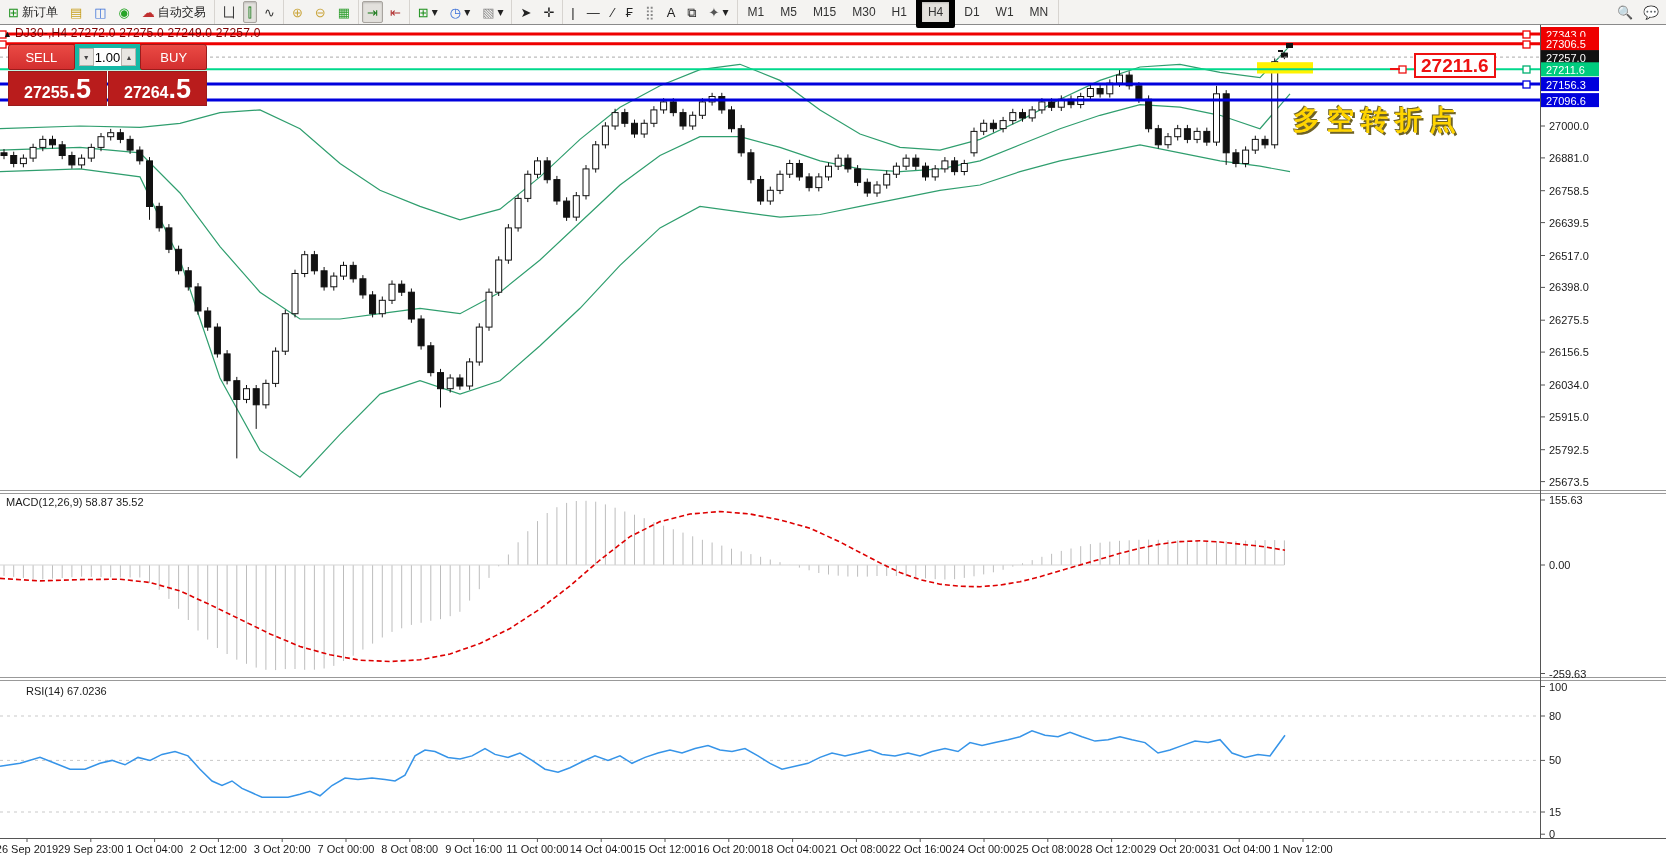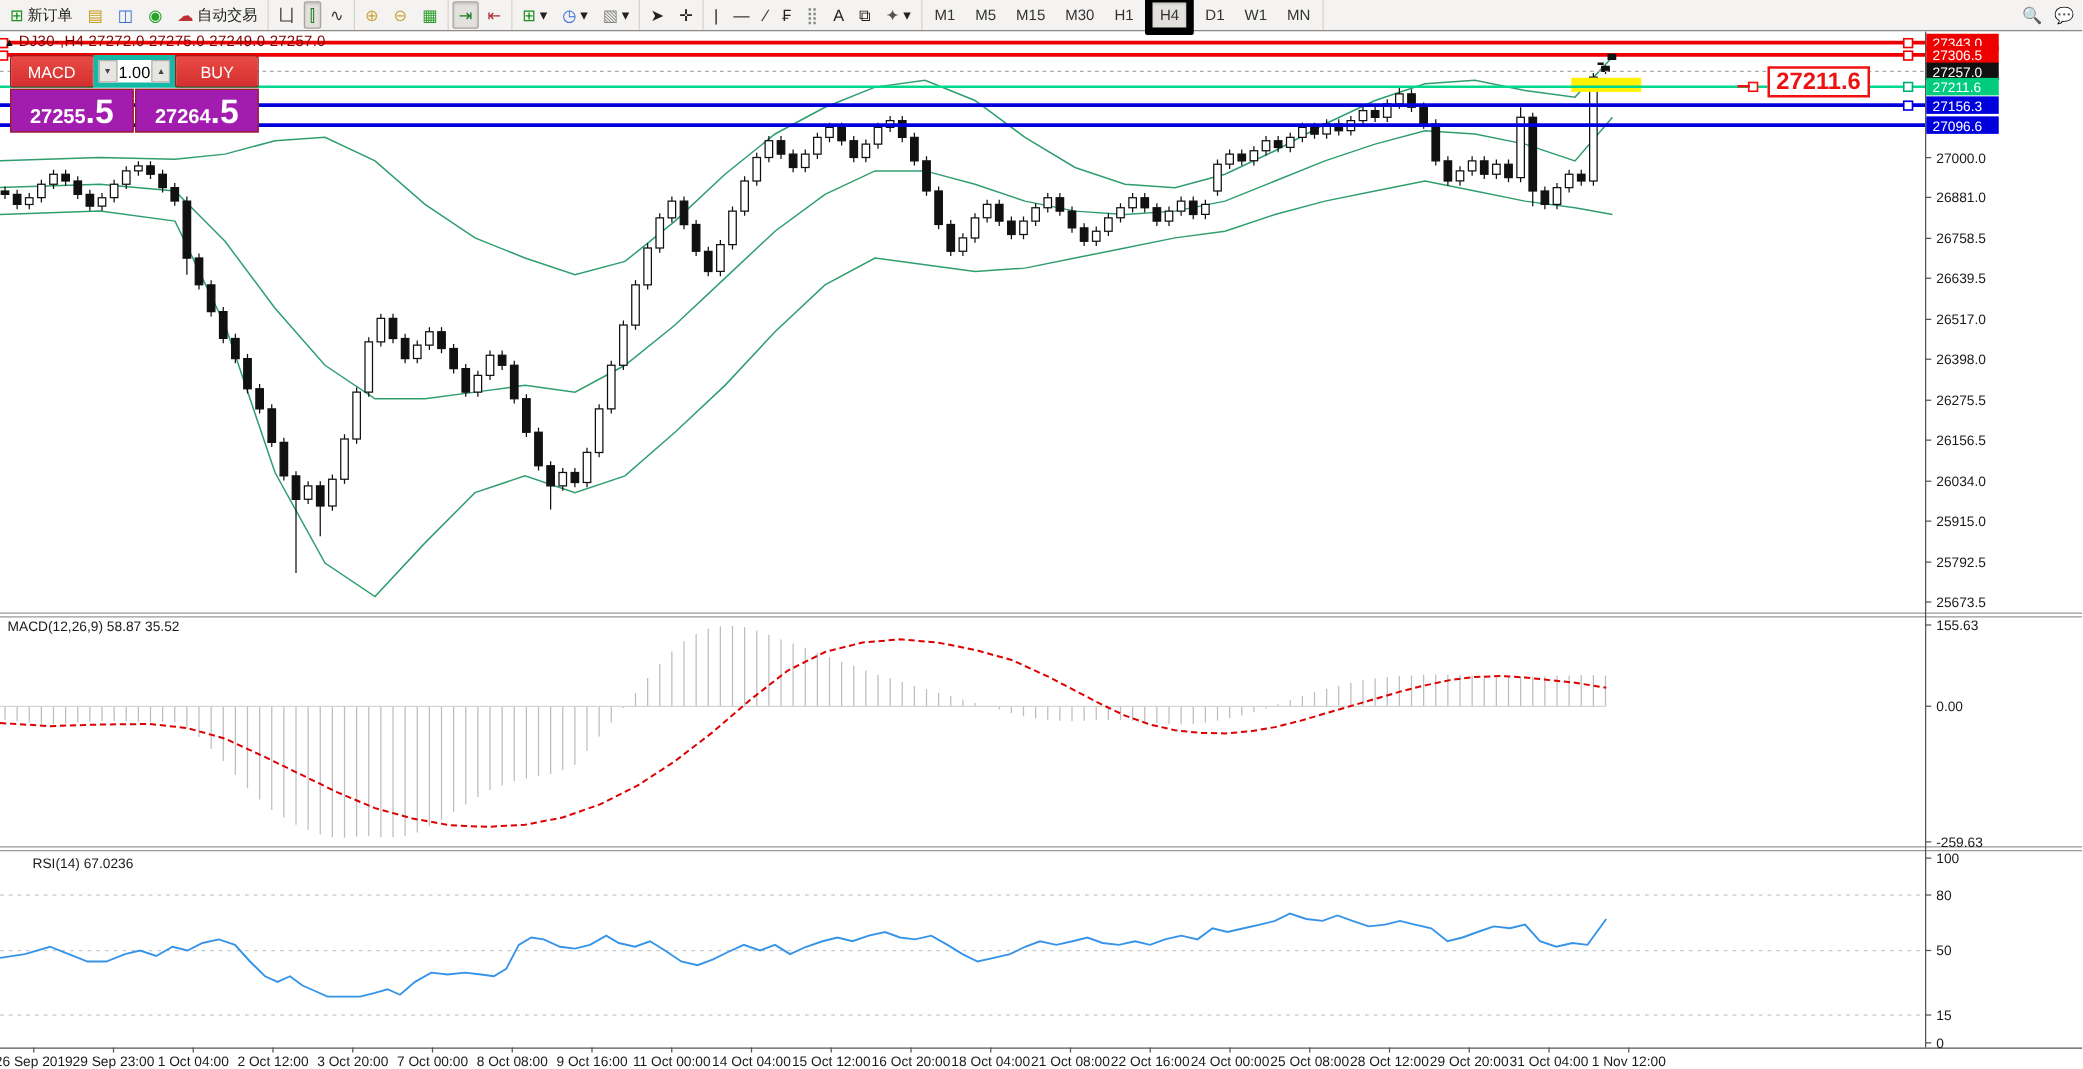--- a/index.html
+++ b/index.html
@@ -26,21 +26,21 @@
   #ocp{position:absolute;left:8px;top:19px;width:199px;z-index:7;font-family:"Liberation Sans",sans-serif;}
   #ocp .row1{display:flex;height:26px;}
   .ocp-btn{background:linear-gradient(#ea4a44,#d32f2f);border:1px solid #9b1c1c;color:#fff;
     font-size:13px;display:flex;align-items:center;justify-content:center;border-radius:2px;}
   #sell-btn{width:66px;border-top-left-radius:3px;}
   #buy-btn{width:66px;border-top-right-radius:3px;}
   #vol-box{width:67px;display:flex;background:#fff;border:4px solid #14b8a6;box-sizing:border-box;}
   #vol-box .sp{width:13px;background:#e8e6e2;border:1px solid #b5b2ad;font-size:7px;display:flex;align-items:center;justify-content:center;color:#444;}
   #vol-val{flex:1;display:flex;align-items:center;justify-content:center;font-size:13px;color:#000;}
   #ocp .row2{display:flex;height:35px;margin-top:1px;}
-  .px-box{background:#a21caf;border:1px solid #9b1c1c;color:#fff;display:flex;align-items:baseline;justify-content:center;}
+  .px-box{background:#b91c1c;border:1px solid #9b1c1c;color:#fff;display:flex;align-items:baseline;justify-content:center;}
   #sell-px{width:98px;margin-right:1px;}
   #buy-px{width:98px;}
   .px-int{font-size:16px;font-weight:bold;line-height:35px;}
   .px-dec{font-size:27px;font-weight:bold;line-height:35px;}
   
   #anno{position:absolute;left:1293px;top:77px;z-index:8;font-size:27px;font-weight:bold;color:#ffd400;
     letter-spacing:7px;text-shadow:2px 2px 0 #6e6226, -1px -1px 0 #6e6226;white-space:nowrap;}
   #price-tag{position:absolute;left:1414px;top:28px;z-index:8;border:2px solid #ee1111;background:#fff;
     color:#ee1111;font-size:19px;font-weight:bold;padding:0 5px;line-height:21px;}
   #macd-label{position:absolute;left:6px;top:471px;font-size:11px;color:#1a1a1a;z-index:6;text-align:right;}
@@ -705,38 +705,39 @@
           <text x="1239.2" y="828" font-size="11" fill="#1a1a1a" text-anchor="middle">31 Oct 04:00</text>
           <line x1="1303.0" y1="813" x2="1303.0" y2="817" stroke="#555555"></line>
           <text x="1303.0" y="828" font-size="11" fill="#1a1a1a" text-anchor="middle">1 Nov 12:00</text>
         </svg></div>
 
     <span id="sym-expand">▲</span>
     <span id="symline">DJ30-,H4  27272.0 27275.0 27249.0 27257.0</span>
 
     <div id="ocp">
       <div class="row1">
-        <div class="ocp-btn" id="sell-btn">MACD</div>
+        <div class="ocp-btn" id="sell-btn">SELL</div>
         <div id="vol-box">
           <div class="sp">▼</div>
           <div id="vol-val">1.00</div>
           <div class="sp">▲</div>
         </div>
         <div class="ocp-btn" id="buy-btn">BUY</div>
       </div>
       <div class="row2">
         <div class="px-box" id="sell-px">
           <span class="px-int">27255</span>
             <span class="px-dec">.5</span>
         </div>
         <div class="px-box" id="buy-px">
           <span class="px-int">27264</span>
             <span class="px-dec">.5</span>
         </div>
       </div>
     </div>
 
+    <div id="anno">多空转折点</div>
     <div id="price-tag">27211.6</div>
 
     <div id="macd-label">MACD(12,26,9) 58.87 35.52</div>
     <div id="rsi-label">RSI(14) 67.0236</div>
   </div>
 </div>
 
 </body></html>

